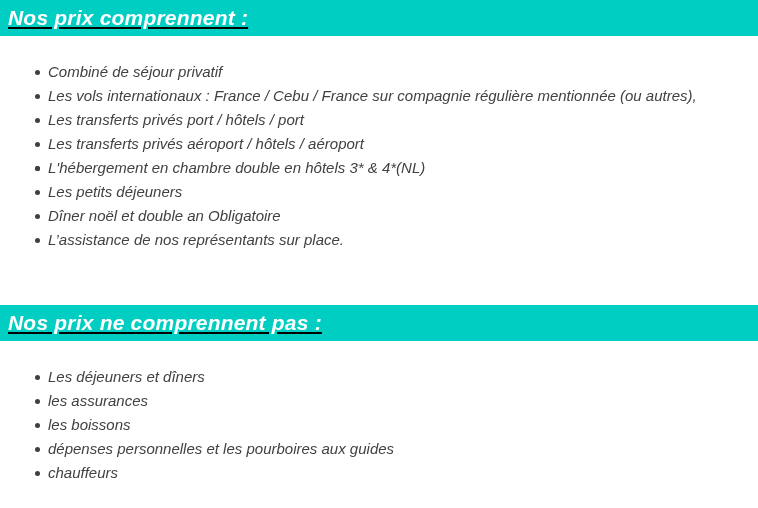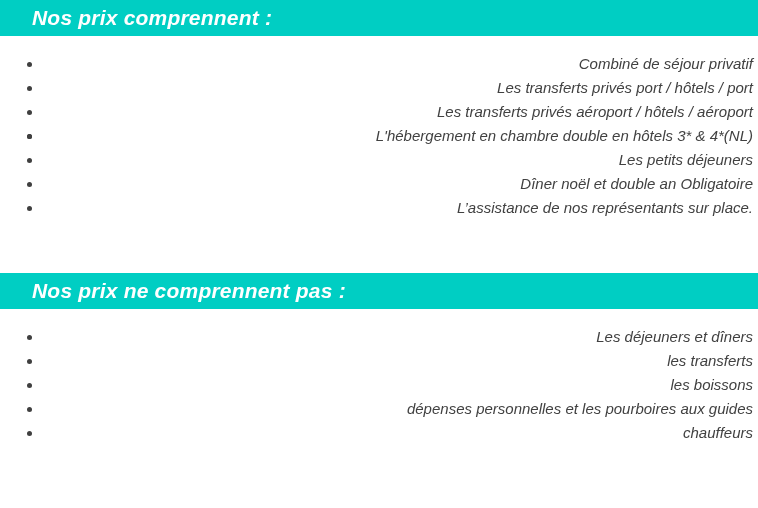--- a/index.html
+++ b/index.html
@@ -16,38 +16,38 @@
     height: 508px;
     background: #ffffff;
   }
   .section-bar {
     width: 100%;
     height: 36px;
     background: var(--accent, #00CEC3);
     display: flex;
     align-items: center;
     box-sizing: border-box;
-    padding-left: 32px;
+    padding-left: 8px;
+    text-decoration: underline;
   }
   .section-bar h2 {
     margin: 0;
     color: #ffffff;
     font-style: italic;
     font-weight: 700;
     font-size: 21px;
     line-height: 36px;
     letter-spacing: 0.2px;
     white-space: nowrap;
   }
   ul.bullet-list {
     list-style: none;
-    margin: 0;
+    margin: 8px;
     padding: 16px 5px 0 0;
     color: #414141;
-    text-align: right;
   }
   ul.bullet-list li {
     position: relative;
     padding-left: 40px;
     font-style: italic;
     font-size: 15px;
     line-height: 24px;
     color: #414141;
     white-space: nowrap;
   }
@@ -68,36 +68,37 @@
 <body>
 
 <div class="page">
 
   <section class="section-included">
     <header class="section-bar" style="--accent:#00CEC3">
       <h2>Nos prix comprennent :</h2>
     </header>
     <ul class="bullet-list">
         <li><span class="dot"></span><span>Combiné de séjour privatif</span></li>
+        <li><span class="dot"></span><span>Les vols internationaux : France / Cebu / France sur compagnie régulière mentionnée (ou autres),</span></li>
         <li><span class="dot"></span><span>Les transferts privés port / hôtels / port</span></li>
         <li><span class="dot"></span><span>Les transferts privés aéroport / hôtels / aéroport</span></li>
         <li><span class="dot"></span></li>
         <li><span class="dot"></span><span>L'hébergement en chambre double en hôtels 3* &amp; 4*(NL)</span></li>
         <li><span class="dot"></span><span>Les petits déjeuners</span></li>
         <li><span class="dot"></span><span>Dîner noël et double an Obligatoire</span></li>
         <li><span class="dot"></span><span>L’assistance de nos représentants sur place.</span></li>
       </ul>
   </section>
 
   <section class="section-excluded">
     <header class="section-bar" style="--accent:#00CEC3">
       <h2>Nos prix ne comprennent pas :</h2>
     </header>
     <ul class="bullet-list">
         <li><span class="dot"></span><span>Les déjeuners et dîners</span></li>
-        <li><span class="dot"></span><span>les transferts</span></li>
+        <li><span class="dot"></span><span>les assurances</span></li>
         <li><span class="dot"></span><span>les boissons</span></li>
         <li><span class="dot"></span><span>dépenses personnelles et les pourboires aux guides</span></li>
         <li><span class="dot"></span><span>chauffeurs</span></li>
       </ul>
   </section>
 
 </div>
 
 </body></html>

